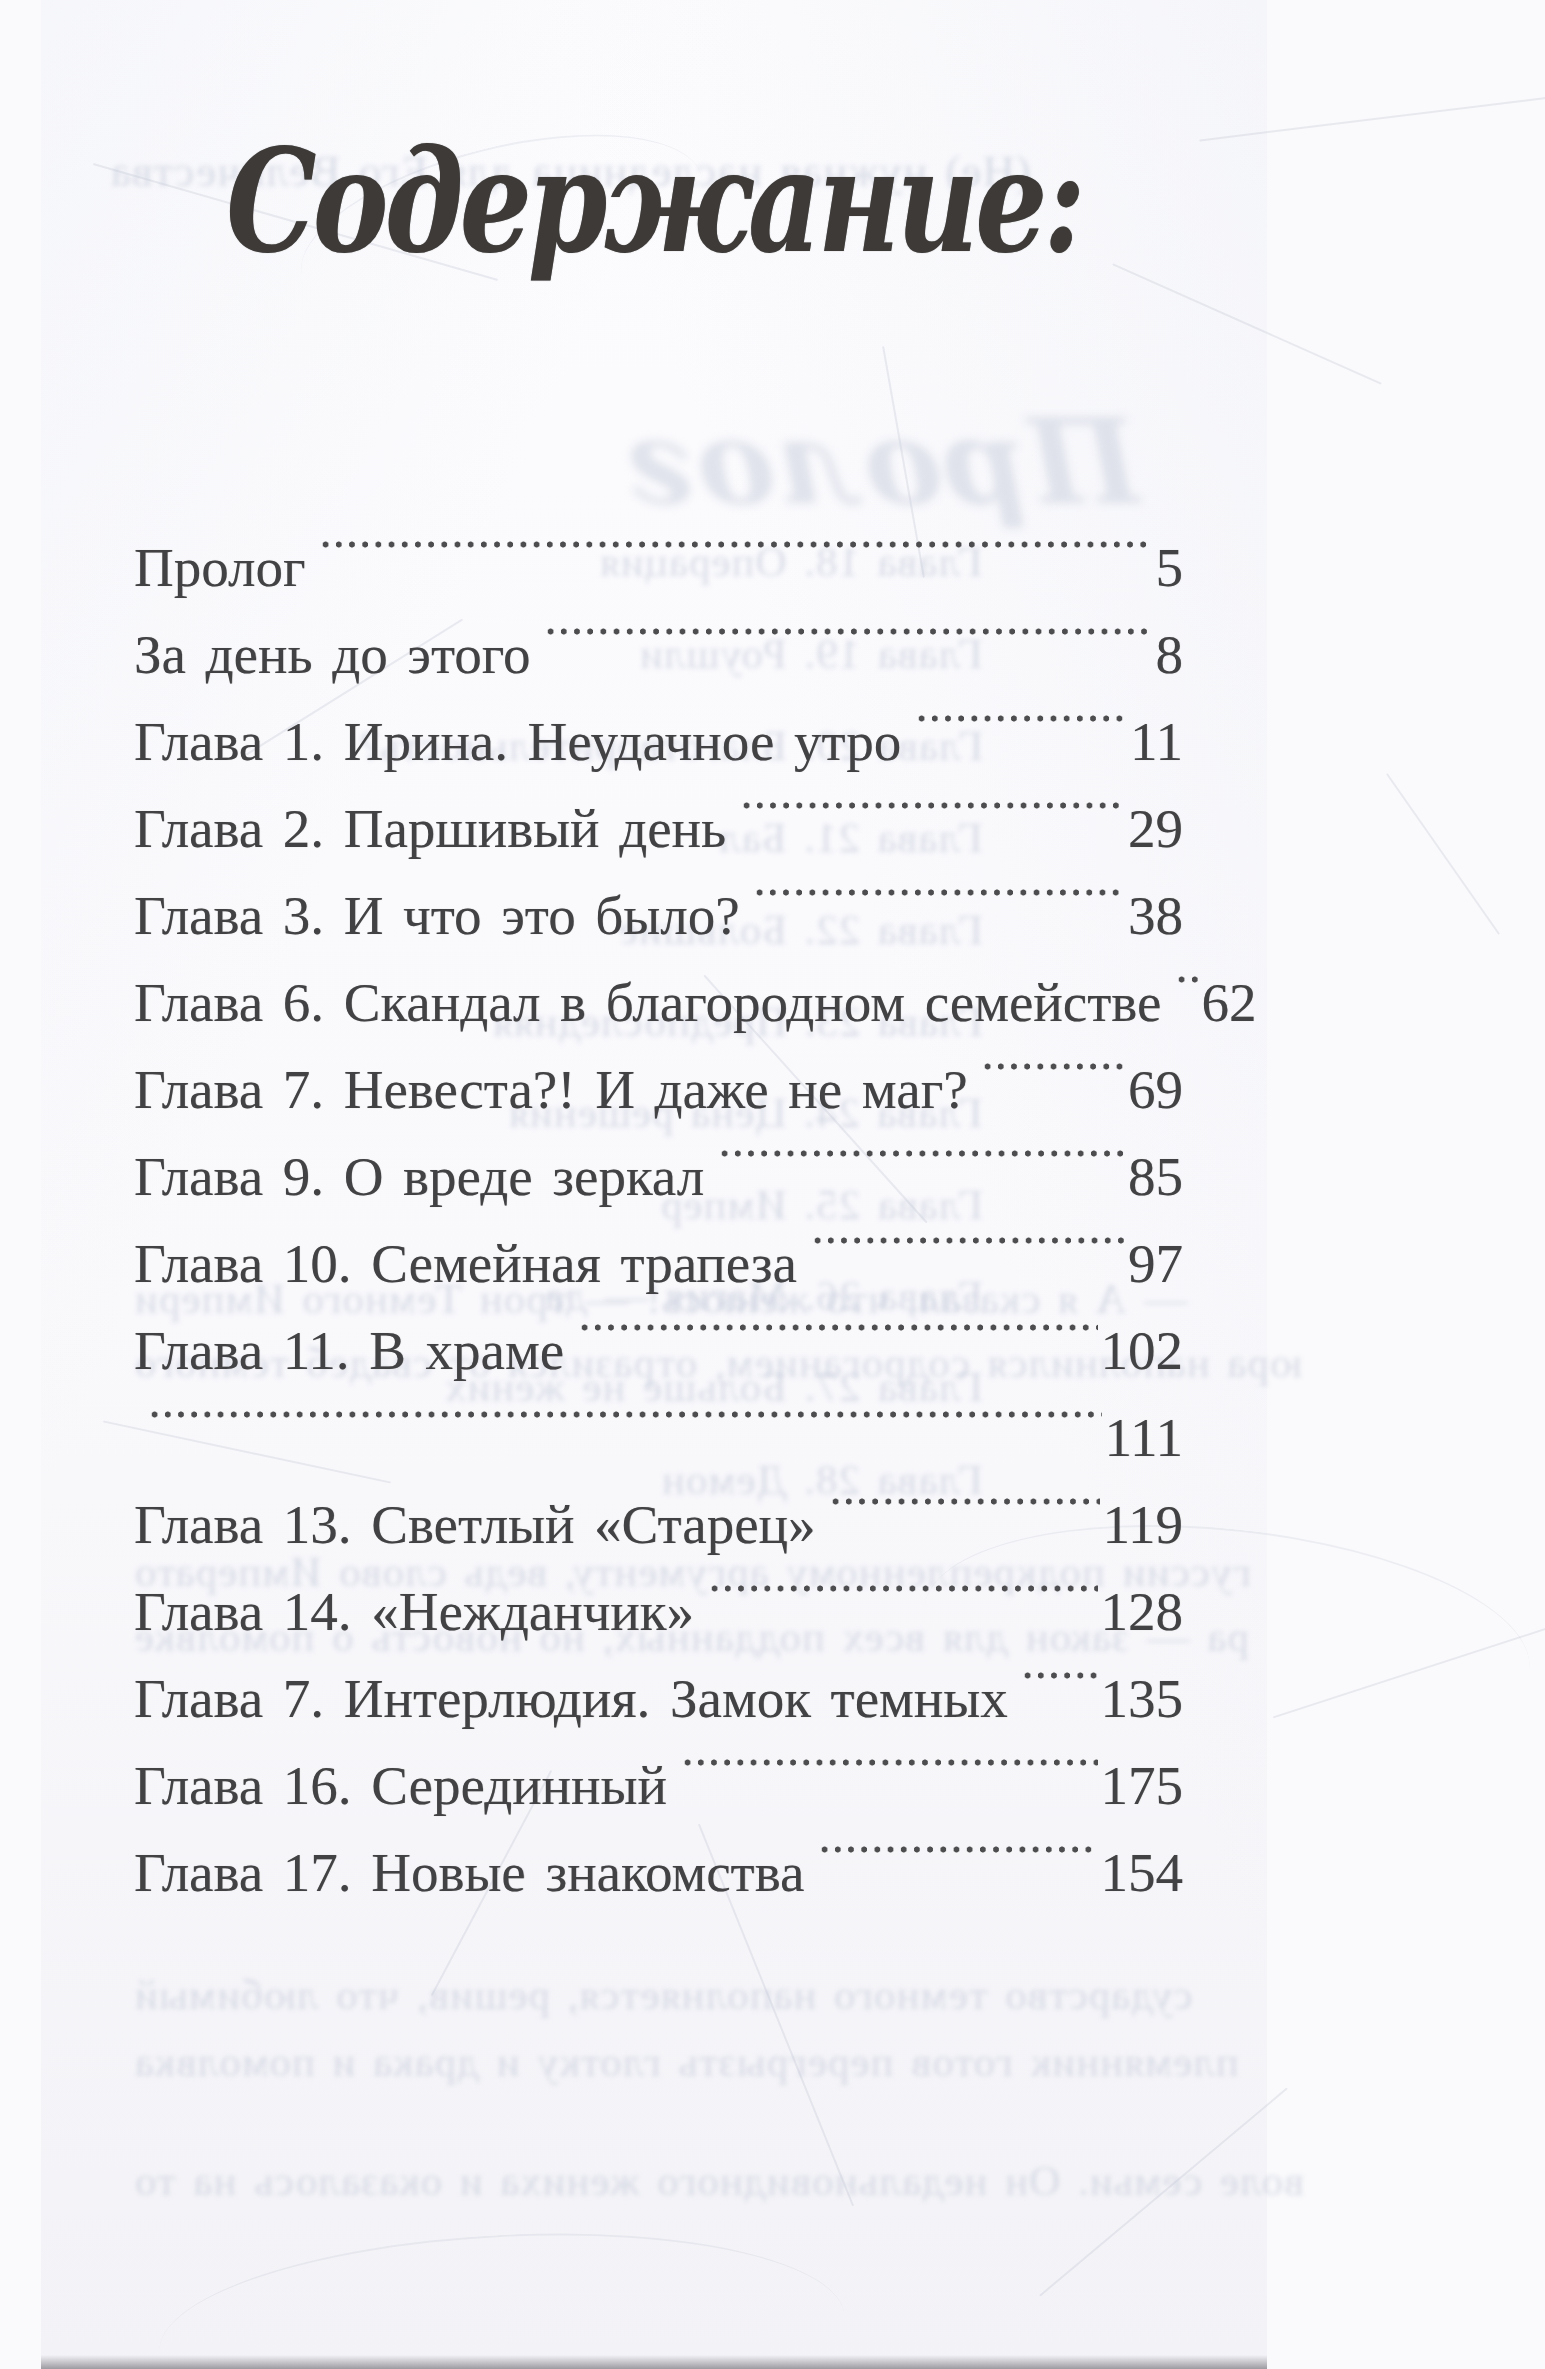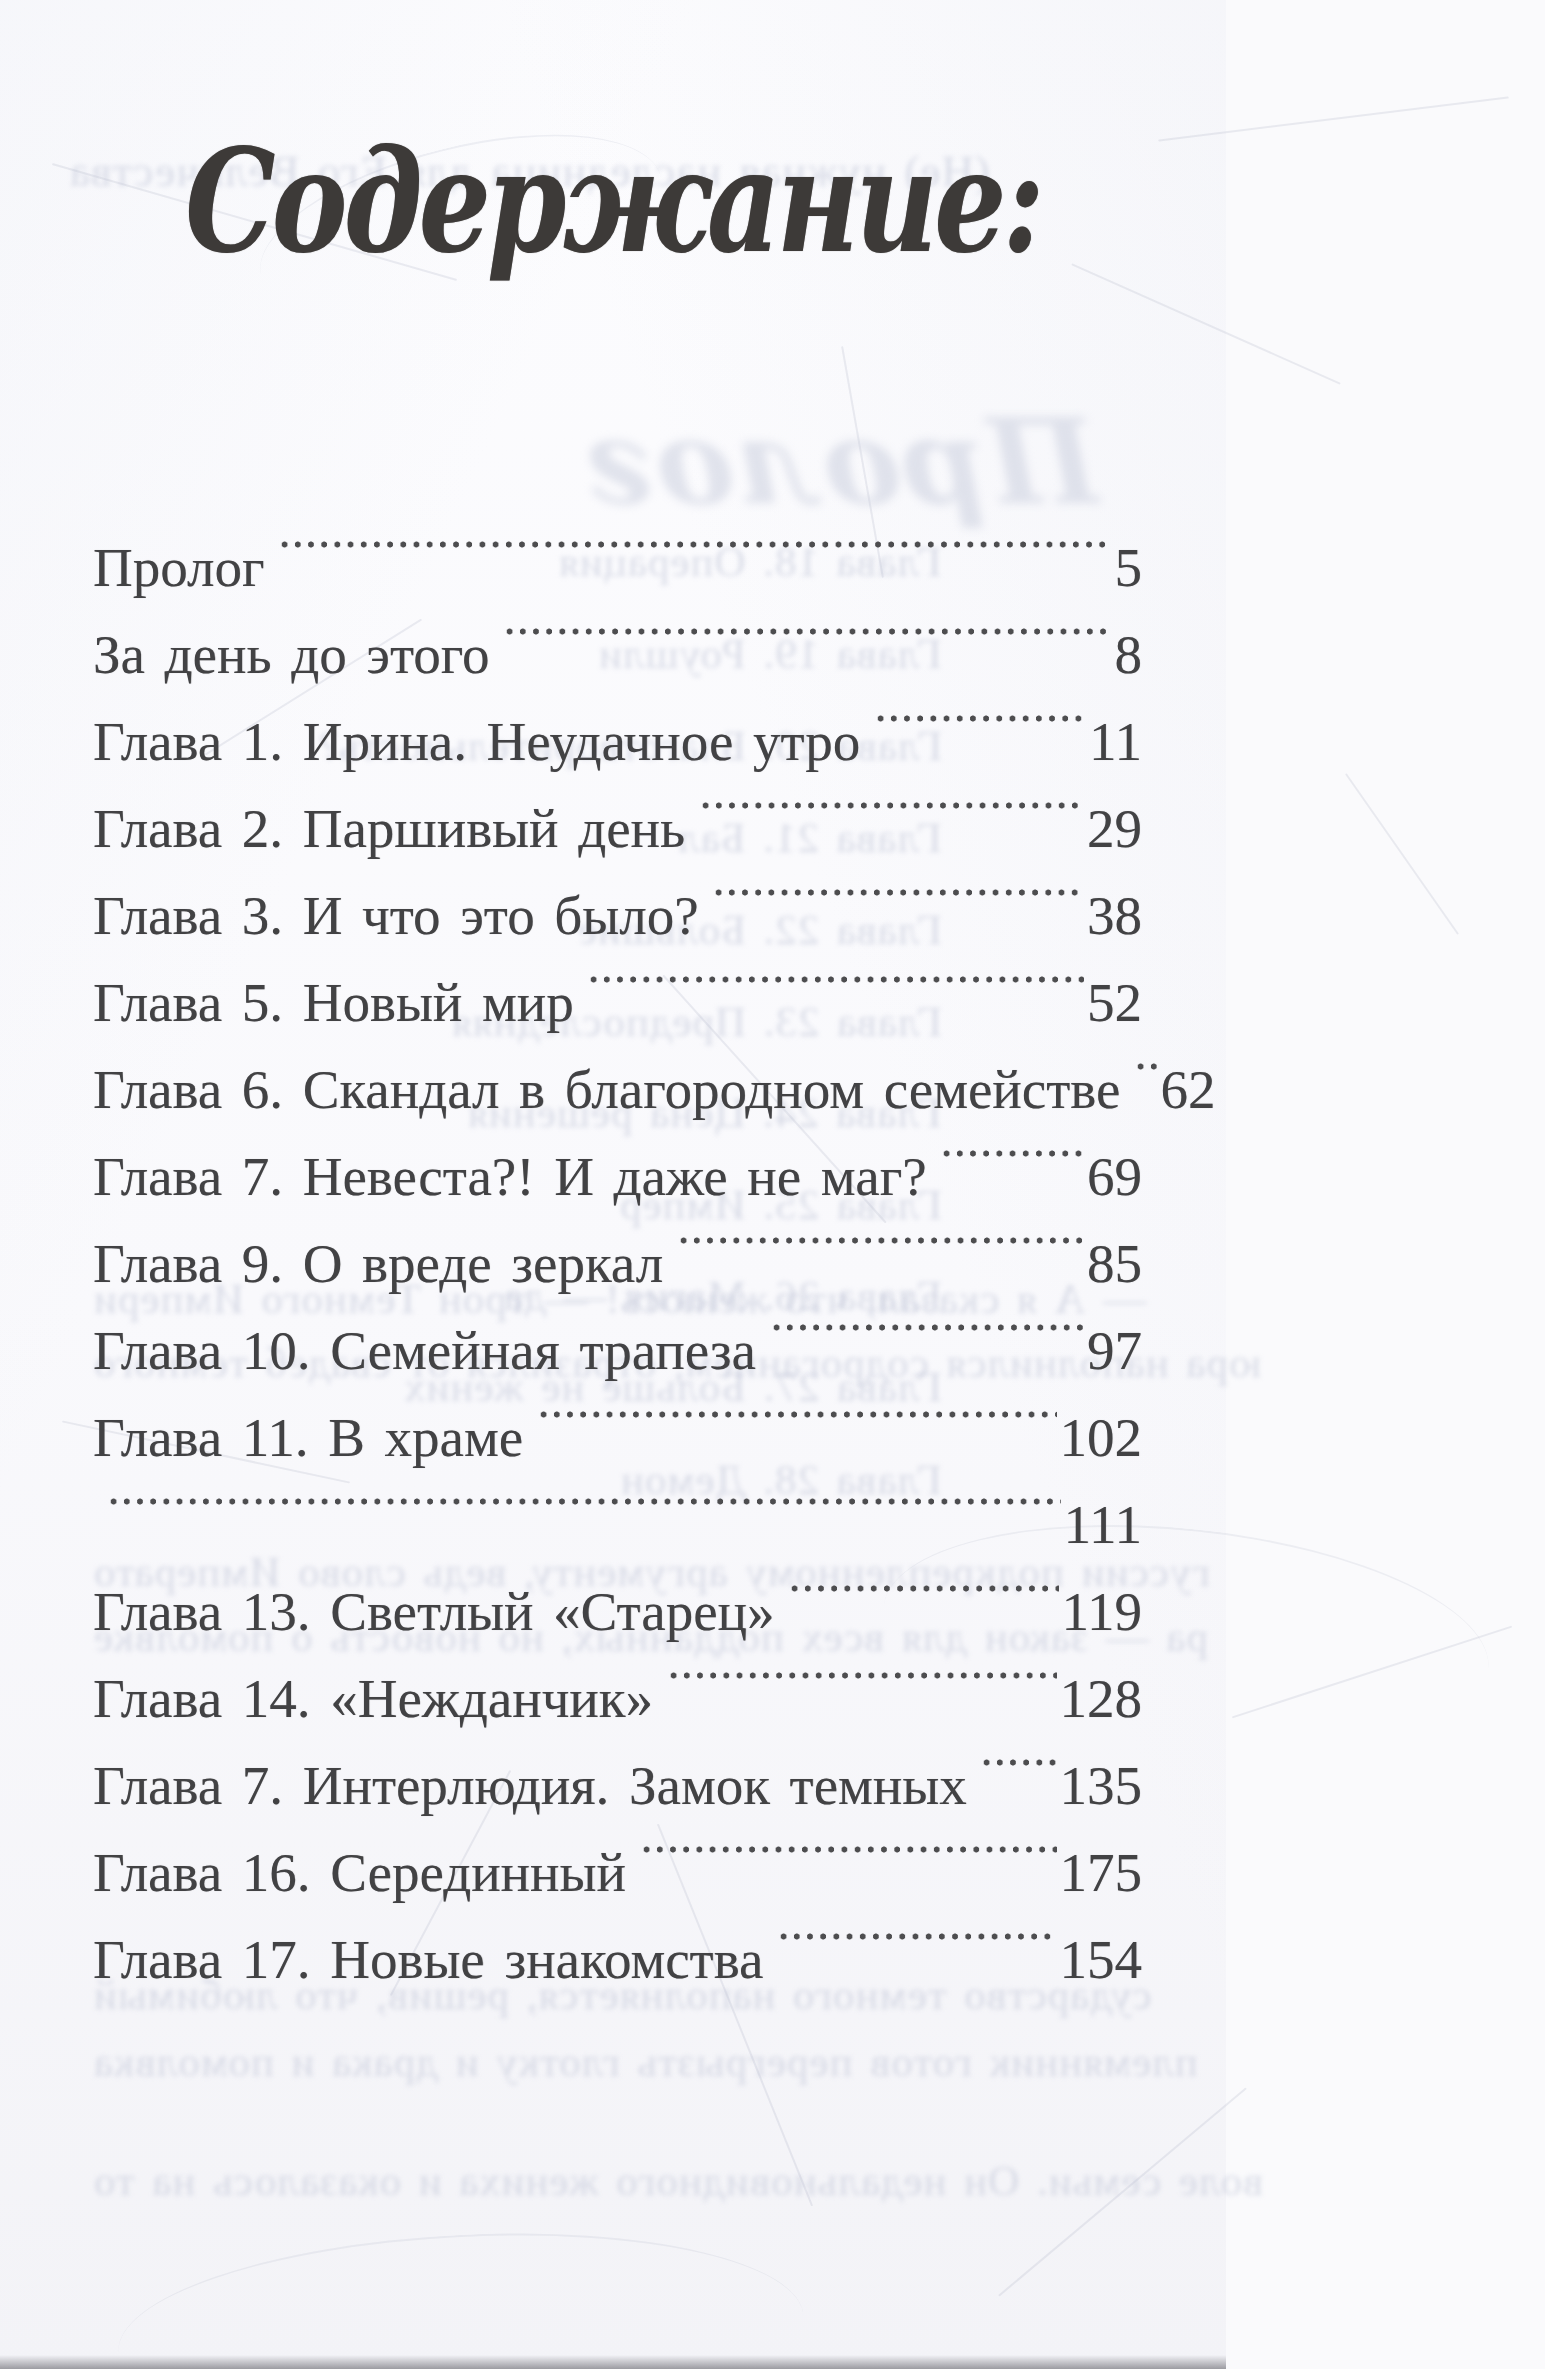--- a/index.html
+++ b/index.html
@@ -8,20 +8,21 @@
     font-family:"Liberation Serif", serif;
     background:#fafafc;
     overflow:hidden;
   }
   .page{
     position:relative;width:1226px;height:2369px;
     background:
       linear-gradient(115deg, rgba(235,237,244,.35) 0%, rgba(255,255,255,0) 30%),
       linear-gradient(250deg, rgba(230,232,240,.30) 0%, rgba(255,255,255,0) 35%),
       linear-gradient(180deg,#fcfcfe 0%,#f9f9fc 55%,#f3f3f7 100%);
+    margin-left: 41px;
   }
   
   .scratch{position:absolute;height:2px;border-radius:2px;background:rgba(146,152,175,.16);}
   .crease{position:absolute;border-top:2px solid rgba(150,156,178,.13);border-radius:50%;background:none;}
   .s1{top:221px;left:44px;width:421px;transform:rotate(16deg);}
   .s2{top:118px;left:1157px;width:353px;transform:rotate(-7deg);}
   .s3{top:323px;left:1059px;width:294px;transform:rotate(24deg);}
   .s4{top:686px;left:186px;width:255px;transform:rotate(-32deg);}
   .s5{top:1098px;left:608px;width:333px;transform:rotate(48deg);}
   .s6{top:1451px;left:59px;width:294px;transform:rotate(12deg);}
@@ -163,25 +164,20 @@
     <span class="pnum">29</span>
   </div>
 
   <div class="row">
     <span class="label">Глава 3. И что это было?</span>
     <span class="leader"></span>
     <span class="pnum">38</span>
   </div>
 
 
-  <div class="row">
-    <span class="label">Глава 5. Новый мир</span>
-    <span class="leader"></span>
-    <span class="pnum">52</span>
-  </div>
 
   <div class="row">
     <span class="label">Глава 6. Скандал в благородном семействе</span>
     <span class="leader"></span>
     <span class="pnum">62</span>
   </div>
 
   <div class="row">
     <span class="label">Глава 7. Невеста?! И даже не маг?</span>
     <span class="leader"></span>

